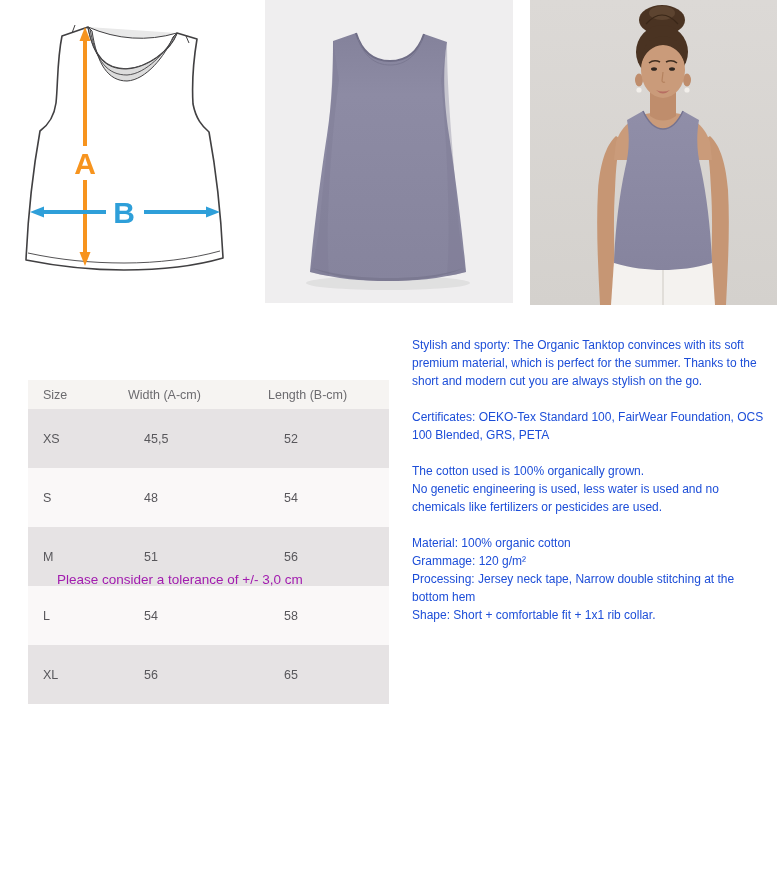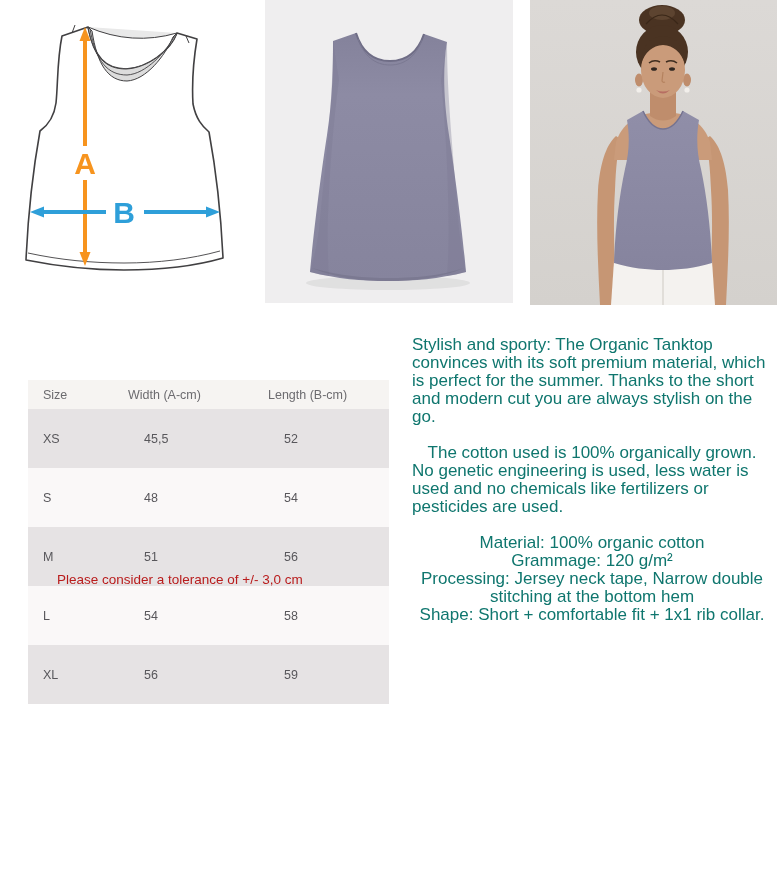--- a/index.html
+++ b/index.html
@@ -24,29 +24,29 @@
   .size-table th{
     font-weight:normal;text-align:left;height:29px;
     background:#f6f4f2;color:#6c6b6f;padding:0;
   }
   .size-table td{height:27px;padding:16px;}
   .size-table th:first-child,.size-table td:first-child{padding-left:15px;}
   .size-table tr.stripe td{background:#e6e3e4;}
   .size-table tr.plain td{background:#faf8f8;}
 
   .tolerance{
-    position:absolute;left:57px;top:572px;font-size:13.5px;color:#b91c1c;
+    position:absolute;left:57px;top:572px;font-size:13.5px;color:#a21caf;
   }
 
   .right-col{
     position:absolute;left:412px;top:336px;width:360px;
-    font-size:17px;line-height:18px;color:#0f766e;
+    font-size:12px;line-height:18px;color:#1d4ed8;
   }
   .right-col p{margin:0 0 18px 0;}
-  .right-col p span{display:inline;text-align:center;}
+  .right-col p span{display:inline;}
   .right-col p .block{display:block;}
 </style>
 </head>
 <body>
 
 <div class="page">
 
   <div class="panel panel-diagram">
     <svg width="250" height="305" viewBox="0 0 250 305">
 
@@ -211,29 +211,30 @@
         <td>56</td>
       </tr>
       <tr class="plain">
         <td>L</td>
         <td>54</td>
         <td>58</td>
       </tr>
       <tr class="stripe">
         <td>XL</td>
         <td>56</td>
-        <td>59</td>
+        <td>65</td>
       </tr>
     </tbody>
   </table>
 
   <div class="tolerance">Please consider a tolerance of +/- 3,0 cm</div>
 
   <div class="right-col">
     <p>Stylish and sporty: The Organic Tanktop convinces with its soft premium material, which is perfect for the summer. Thanks to the short and modern cut you are always stylish on the go.</p>
+    <p>Certificates: OEKO-Tex Standard 100, FairWear Foundation, OCS 100 Blended, GRS, PETA</p>
     <p>
       <span class="block">The cotton used is 100% organically grown.</span>
       <span>No genetic engineering is used, less water is used and no chemicals like fertilizers or pesticides are used.</span>
     </p>
     <p>
       <span class="block">Material: 100% organic cotton</span>
       <span class="block">Grammage: 120 g/m²</span>
       <span class="block">Processing: Jersey neck tape, Narrow double stitching at the bottom hem</span>
       <span class="block">Shape: Short + comfortable fit + 1x1 rib collar.</span>
     </p>

